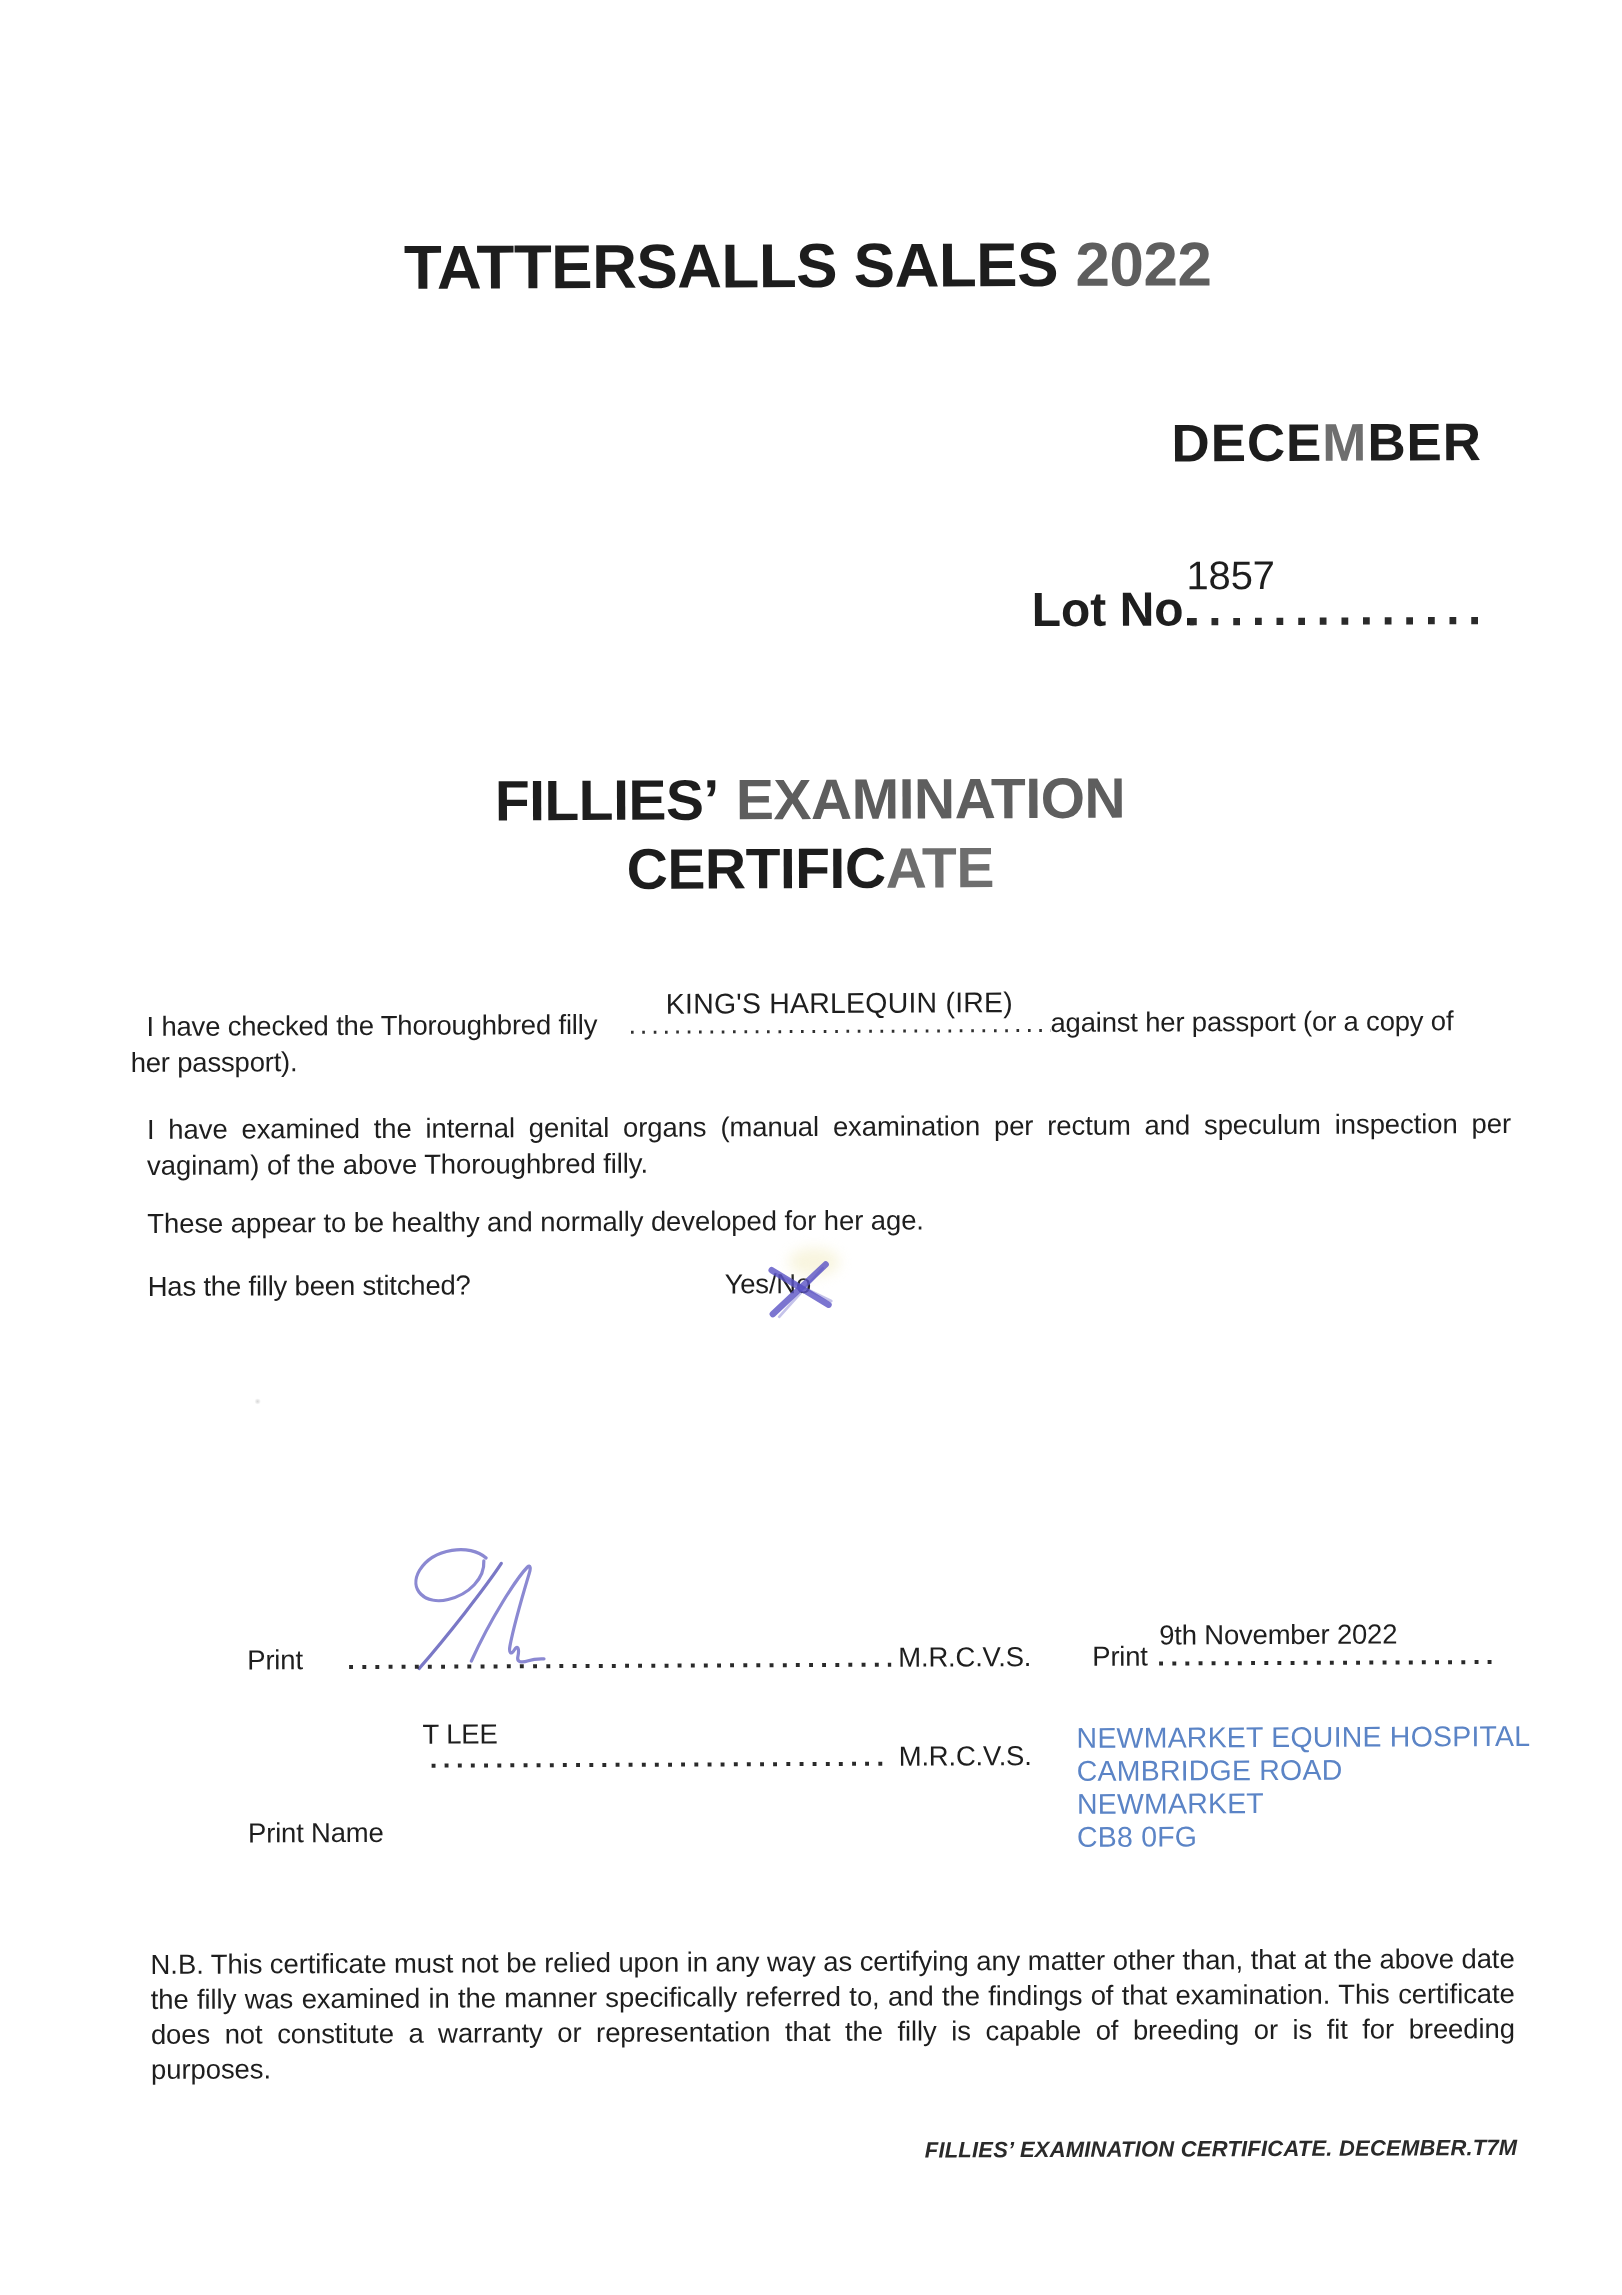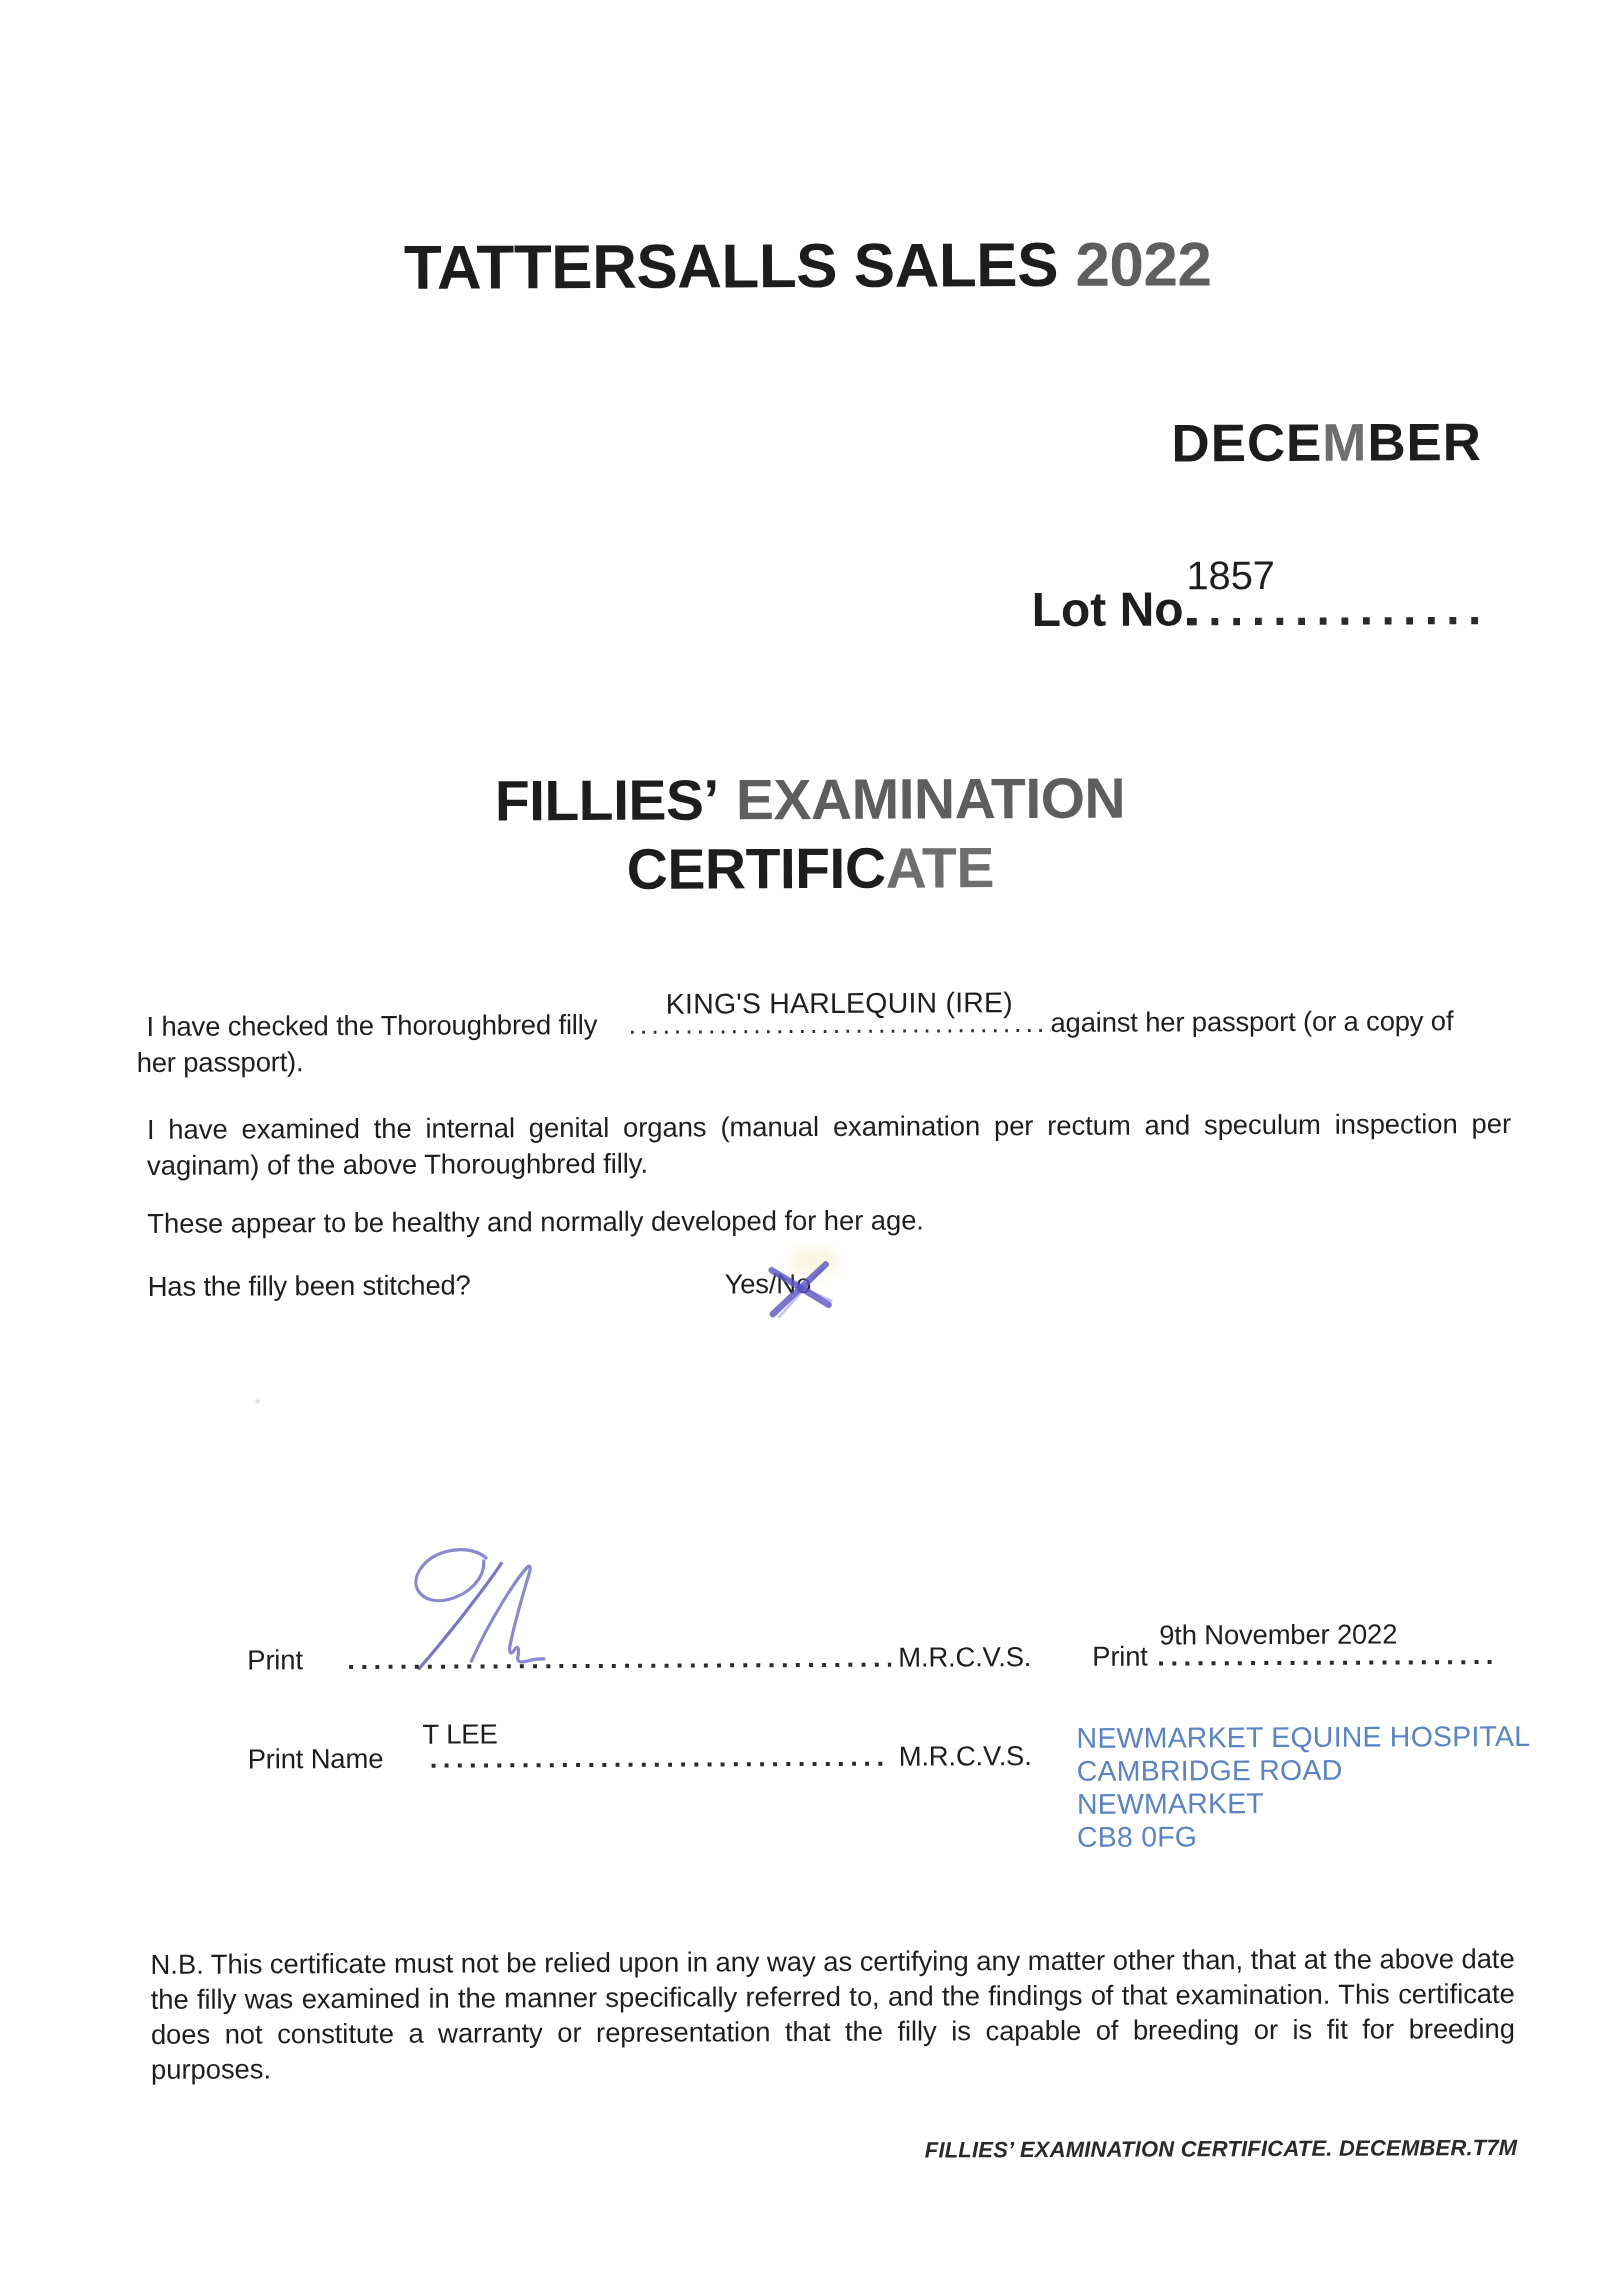--- a/index.html
+++ b/index.html
@@ -104,21 +104,21 @@
 
     <div class="heading">
       <div><span class="ink-dark">FILLIES’</span><span class="ink-fade" style="margin-left:0.30em">EXAMINATION</span></div>
       <div><span class="ink-dark">CERTIFIC</span><span class="ink-fade2">ATE</span></div>
     </div>
 
     <div class="t" style="left:147px;top:1008px">I have checked the Thoroughbred filly</div>
     <div class="dots thin-dots" style="left:629px;top:1008px;width:422px">..........................................</div>
     <div class="t name-over" style="left:629px;top:988px;width:422px">KING'S HARLEQUIN (IRE)</div>
     <div class="t" style="left:1051px;top:1008px">against her passport (or a copy of</div>
-    <div class="t" style="left:137px;top:1044px">her passport).</div>
+    <div class="t" style="left:131px;top:1044px">her passport).</div>
 
     <div class="para" style="top:1109px">I have examined the internal genital organs (manual examination per rectum and speculum inspection per vaginam) of the above Thoroughbred filly.</div>
 
     <div class="para" style="top:1203px">These appear to be healthy and normally developed for her age.</div>
 
     <div class="t" style="left:147px;top:1268px">Has the filly been stitched?</div>
     <div class="t" style="left:724px;top:1268px">Yes/No</div>
 
     <div class="yellow-smear"></div>
 
@@ -141,21 +141,21 @@
       </g>
     </svg>
 
     <div class="t" style="left:245px;top:1642px">Print</div>
     <div class="dots" style="left:345px;top:1642px;width:544px">................................................</div>
     <div class="t" style="left:896px;top:1642px">M.R.C.V.S.</div>
     <div class="t" style="left:1090px;top:1642px">Print</div>
     <div class="dots" style="left:1155px;top:1642px;width:337px">..............................</div>
     <div class="t" style="left:1157px;top:1621px">9th November 2022</div>
 
-    <div class="t" style="left:245px;top:1741px">Print Name</div>
+    <div class="t" style="left:245px;top:1815px">Print Name</div>
     <div class="dots" style="left:427px;top:1741px;width:461px">........................................</div>
     <div class="t" style="left:896px;top:1741px">M.R.C.V.S.</div>
     <div class="t" style="left:420px;top:1717px">T LEE</div>
 
     <div class="addr" style="color:#5b84c6">
       <div>NEWMARKET EQUINE HOSPITAL</div>
       <div>CAMBRIDGE ROAD</div>
       <div>NEWMARKET</div>
       <div>CB8 0FG</div>
     </div>

